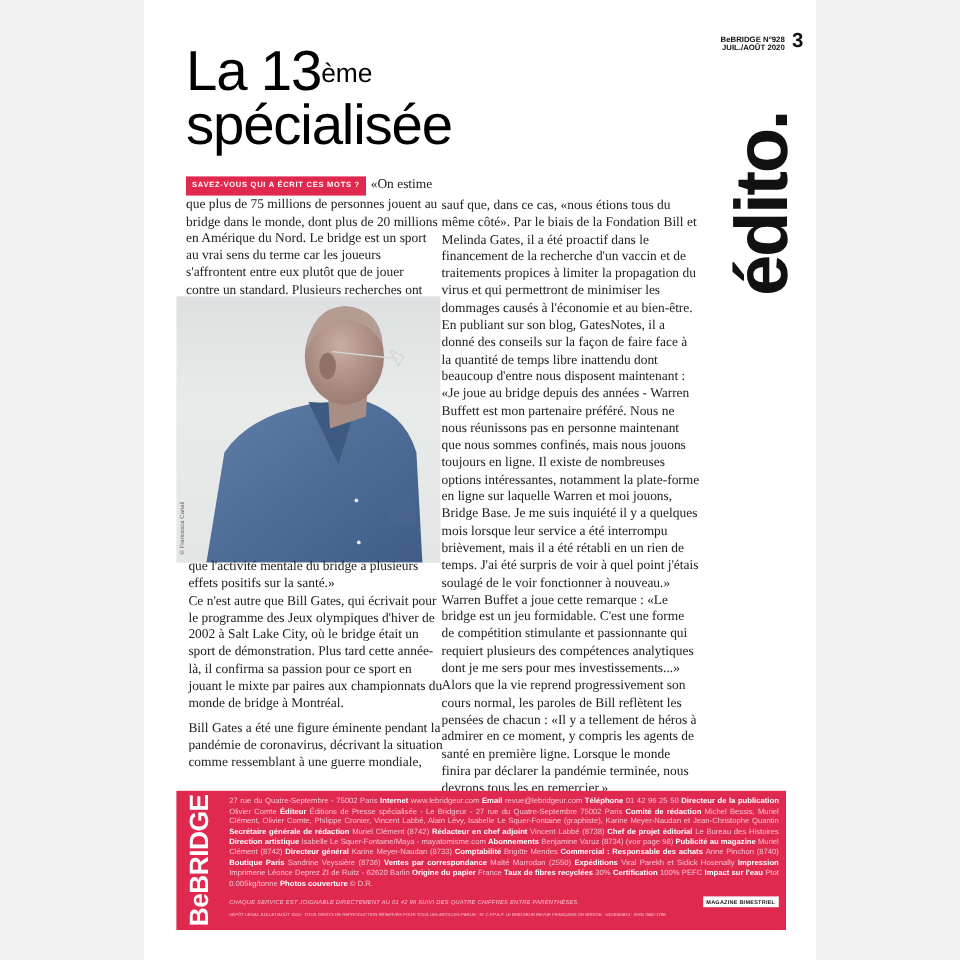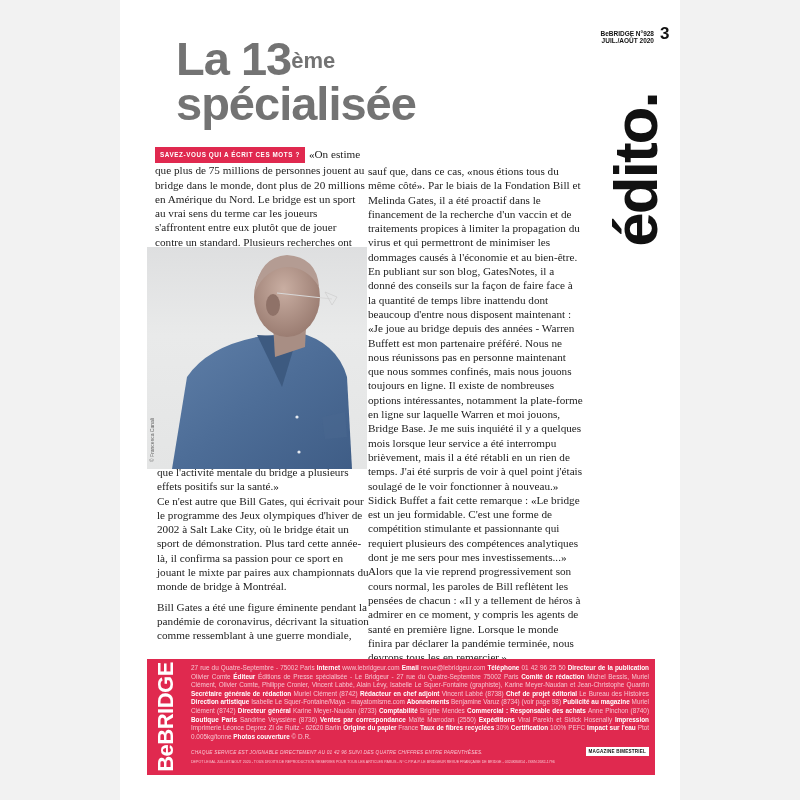--- a/index.html
+++ b/index.html
@@ -1,20 +1,20 @@
 <!DOCTYPE html>
 <html><head>
 <meta charset="utf-8">
 <style>
   html, body { margin: 0; padding: 0; }
   body { width: 800px; height: 800px; background: #f2f2f2; position: relative; overflow: hidden; font-family: "Liberation Sans", sans-serif; }
   .page { position: absolute; left: 120px; top: 0; width: 560px; height: 800px; background: #ffffff; }
   .header-meta { position: absolute; left: 444px; top: 30px; width: 90px; text-align: right; font-size: 6.5px; line-height: 7px; font-weight: bold; color: #111; }
   .page-number { position: absolute; left: 540px; top: 24px; font-size: 17px; font-weight: bold; color: #111; }
-  .title { position: absolute; left: 35px; top: 36px; font-size: 47px; line-height: 45px; font-weight: bold; color: #737373; letter-spacing: -1px; margin-left: 21px; }
+  .title { position: absolute; left: 35px; top: 36px; font-size: 47px; line-height: 45px; font-weight: normal; color: #000000; letter-spacing: -1px; }
   .title sup { font-size: 22px; vertical-align: top; position: relative; top: 2px; letter-spacing: 0; }
   .edito { position: absolute; left: 478px; top: 70px; width: 74px; height: 200px; }
   .edito-text { position: absolute; left: 37px; top: 100px; transform: translate(-50%, -50%) rotate(-90deg); font-size: 62px; font-weight: bold; color: #111; letter-spacing: -2px; white-space: nowrap; }
   .body-col { position: absolute; font-family: "Liberation Serif", serif; font-size: 11.2px; line-height: 14.3px; color: #222; }
   .body-col p { margin: 0; }
   .col1a { left: 35px; top: 147px; width: 212px; }
   .col1b { left: 37px; top: 465px; width: 212px; }
   .col2 { left: 248px; top: 164px; width: 215px; }
   .kicker { display: inline-block; background: #e0294f; color: #fff; font-family: "Liberation Sans", sans-serif; font-size: 6.3px; font-weight: bold; letter-spacing: 0.6px; padding: 1px 5px; margin-right: 4px; vertical-align: 1px; }
   .gap { height: 6px; }
@@ -85,21 +85,21 @@
   <div class="body-col col1b">
     <p>que l'activité mentale du bridge a plusieurs effets positifs sur la santé.»</p>
     <p>Ce n'est autre que Bill Gates, qui écrivait pour le programme des Jeux olympiques d'hiver de 2002 à Salt Lake City, où le bridge était un sport de démonstration. Plus tard cette année-là, il confirma sa passion pour ce sport en jouant le mixte par paires aux championnats du monde de bridge à Montréal.</p>
     <div class="gap"></div>
     <p>Bill Gates a été une figure éminente pendant la pandémie de coronavirus, décrivant la situation comme ressemblant à une guerre mondiale,</p>
   </div>
 
   <div class="body-col col2">
     <p>sauf que, dans ce cas, «nous étions tous du même côté». Par le biais de la Fondation Bill et Melinda Gates, il a été proactif dans le financement de la recherche d'un vaccin et de traitements propices à limiter la propagation du virus et qui permettront de minimiser les dommages causés à l'économie et au bien-être.</p>
     <p>En publiant sur son blog, GatesNotes, il a donné des conseils sur la façon de faire face à la quantité de temps libre inattendu dont beaucoup d'entre nous disposent maintenant : «Je joue au bridge depuis des années - Warren Buffett est mon partenaire préféré. Nous ne nous réunissons pas en personne maintenant que nous sommes confinés, mais nous jouons toujours en ligne. Il existe de nombreuses options intéressantes, notamment la plate-forme en ligne sur laquelle Warren et moi jouons, Bridge Base. Je me suis inquiété il y a quelques mois lorsque leur service a été interrompu brièvement, mais il a été rétabli en un rien de temps. J'ai été surpris de voir à quel point j'étais soulagé de le voir fonctionner à nouveau.»</p>
-    <p>Sidick Buffet a fait cette remarque : «Le bridge est un jeu formidable. C'est une forme de compétition stimulante et passionnante qui requiert plusieurs des compétences analytiques dont je me sers pour mes investissements...»</p>
+    <p>Warren Buffet a joue cette remarque : «Le bridge est un jeu formidable. C'est une forme de compétition stimulante et passionnante qui requiert plusieurs des compétences analytiques dont je me sers pour mes investissements...»</p>
     <p>Alors que la vie reprend progressivement son cours normal, les paroles de Bill reflètent les pensées de chacun : «Il y a tellement de héros à admirer en ce moment, y compris les agents de santé en première ligne. Lorsque le monde finira par déclarer la pandémie terminée, nous devrons tous les en remercier.»</p>
     <div class="author">Mark Horton</div>
   </div>
 
   <div class="footer-box">
     <div class="footer-logo">
         <span>BeBRIDGE</span>
       </div>
     <div class="footer-text" id="credits"><span><span>27 rue du Quatre-Septembre - 75002 Paris  </span></span><span><b>Internet </b><span>www.lebridgeur.com  </span></span><span><b>Email </b><span>revue@lebridgeur.com  </span></span><span><b>Téléphone </b><span>01 42 96 25 50  </span></span><span><b>Directeur de la publication </b><span>Olivier Comte  </span></span><span><b>Éditeur </b><span>Éditions de Presse spécialisée - Le Bridgeur - 27 rue du Quatre-Septembre 75002 Paris  </span></span><span><b>Comité de rédaction </b><span>Michel Bessis, Muriel Clément, Olivier Comte, Philippe Cronier, Vincent Labbé, Alain Lévy, Isabelle Le Squer-Fontaine (graphiste), Karine Meyer-Naudan et Jean-Christophe Quantin  </span></span><span><b>Secrétaire générale de rédaction </b><span>Muriel Clément (8742)  </span></span><span><b>Rédacteur en chef adjoint </b><span>Vincent Labbé (8738)  </span></span><span><b>Chef de projet éditorial </b><span>Le Bureau des Histoires  </span></span><span><b>Direction artistique </b><span>Isabelle Le Squer-Fontaine/Maya - mayatomisme.com  </span></span><span><b>Abonnements </b><span>Benjamine Varuz (8734) (voir page 98)  </span></span><span><b>Publicité au magazine </b><span>Muriel Clément (8742)  </span></span><span><b>Directeur général </b><span>Karine Meyer-Naudan (8733)  </span></span><span><b>Comptabilité </b><span>Brigitte Mendes  </span></span><span><b>Commercial : Responsable des achats </b><span>Anne Pinchon (8740)  </span></span><span><b>Boutique Paris </b><span>Sandrine Veyssière (8736)  </span></span><span><b>Ventes par correspondance </b><span>Maïté Marrodan (2550)  </span></span><span><b>Expéditions </b><span>Viral Parekh et Sidick Hosenally  </span></span><span><b>Impression </b><span>Imprimerie Léonce Deprez ZI de Ruitz - 62620 Barlin  </span></span><span><b>Origine du papier </b><span>France  </span></span><span><b>Taux de fibres recyclées </b><span>30%  </span></span><span><b>Certification </b><span>100% PEFC  </span></span><span><b>Impact sur l'eau </b><span>Ptot 0.005kg/tonne  </span></span><span><b>Photos couverture </b><span>© D.R.  </span></span></div>
     <div class="footer-note">CHAQUE SERVICE EST JOIGNABLE DIRECTEMENT AU 01 42 96 SUIVI DES QUATRE CHIFFRES ENTRE PARENTHÈSES.</div>

